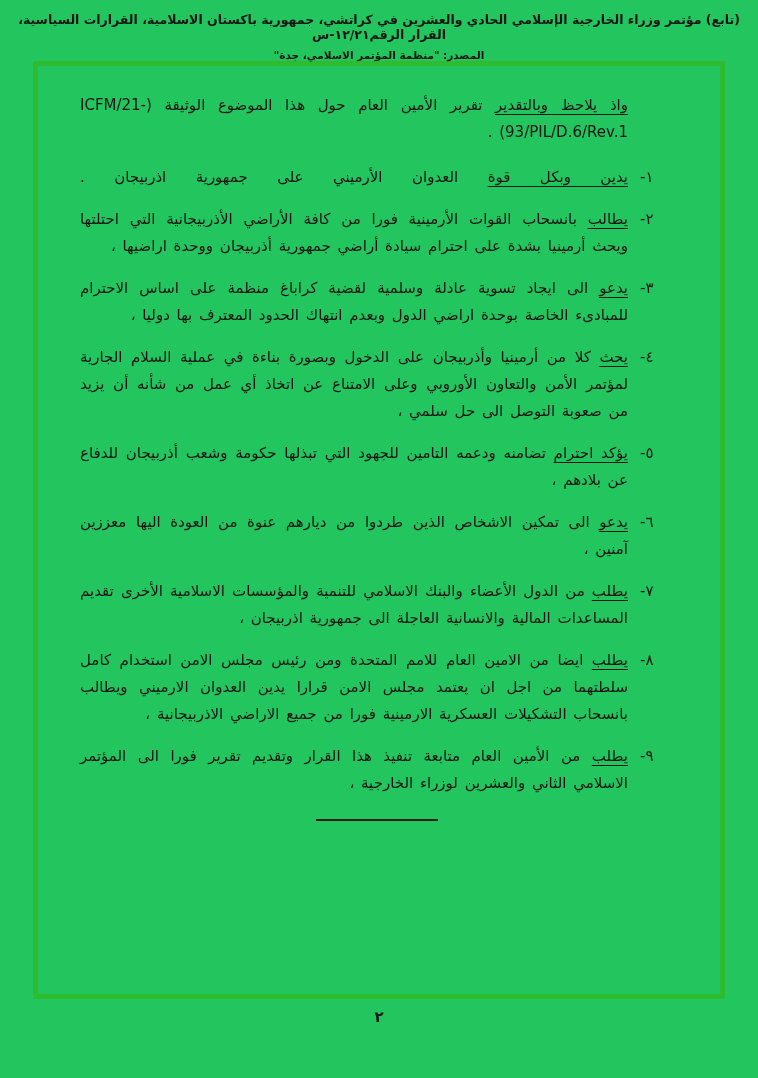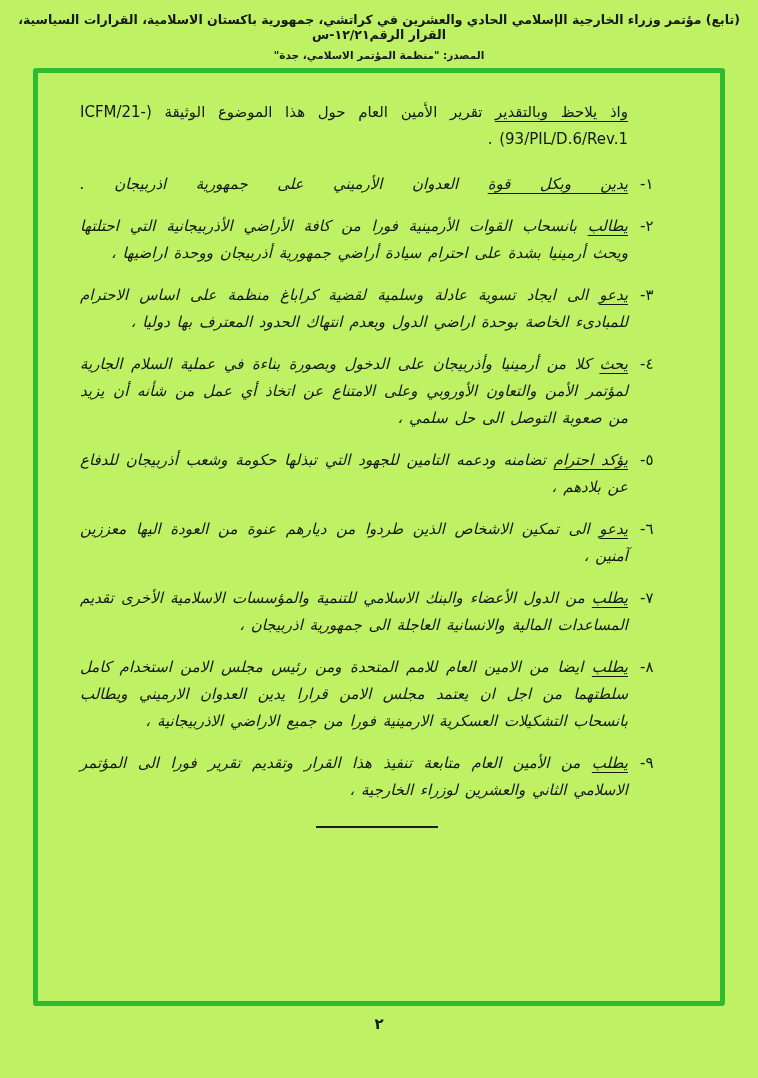--- a/index.html
+++ b/index.html
@@ -4,42 +4,42 @@
 <style>
   html, body { margin: 0; padding: 0; }
   body {
     background: #ffffff;
     font-family: "DejaVu Sans", sans-serif;
     color: #161616;
   }
   .page {
     width: 758px;
     height: 1078px;
-    background: #bef264;
+    background: #22c55e;
     overflow: hidden;
     box-sizing: border-box;
     direction: rtl;
   }
   .header {
     text-align: center;
     padding-top: 12px;
     direction: rtl;
   }
   .header-line1 {
     font-size: 12.5px;
     font-weight: bold;
     letter-spacing: 0.2px;
   }
   .header-line2 {
     font-size: 10.5px;
     font-weight: bold;
     margin-top: 7px;
   }
   .frame {
-    margin: 7px 33px 0 33px;
+    margin: 0 33px 0 33px;
     border: 5px solid #2fbb2f;
     border-radius: 3px;
     min-height: 938px;
     box-sizing: border-box;
     padding: 26px 46px 24px 42px;
     direction: rtl;
   }
   .body-text {
     font-size: 15px;
     line-height: 27px;
@@ -55,21 +55,20 @@
     margin-bottom: 15px;
   }
   .num {
     flex: 0 0 34px;
     text-align: left;
     white-space: nowrap;
   }
   .text {
     flex: 1;
     text-align: justify;
-    font-style: italic;
   }
   .items .item:first-child .text {
     text-align-last: justify;
   }
   .underline {
     text-decoration: underline;
     text-underline-offset: 4px;
     text-decoration-thickness: 1px;
   }
   .end-rule {

